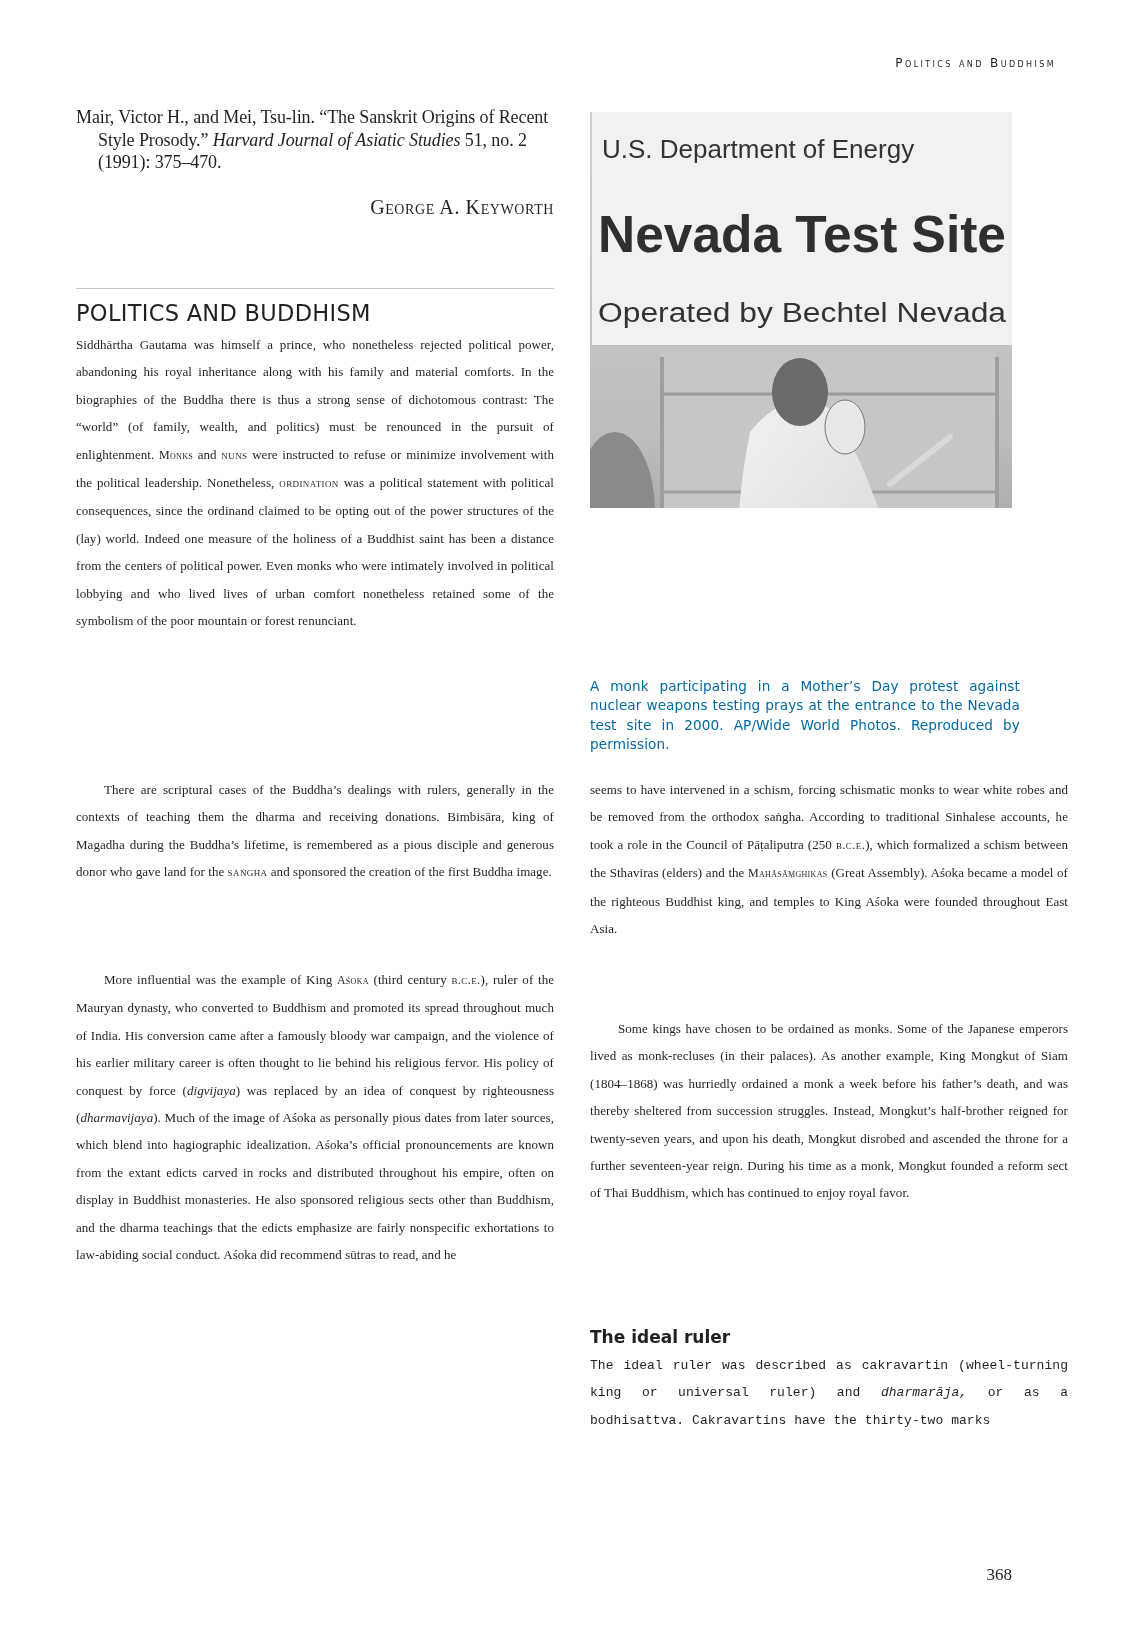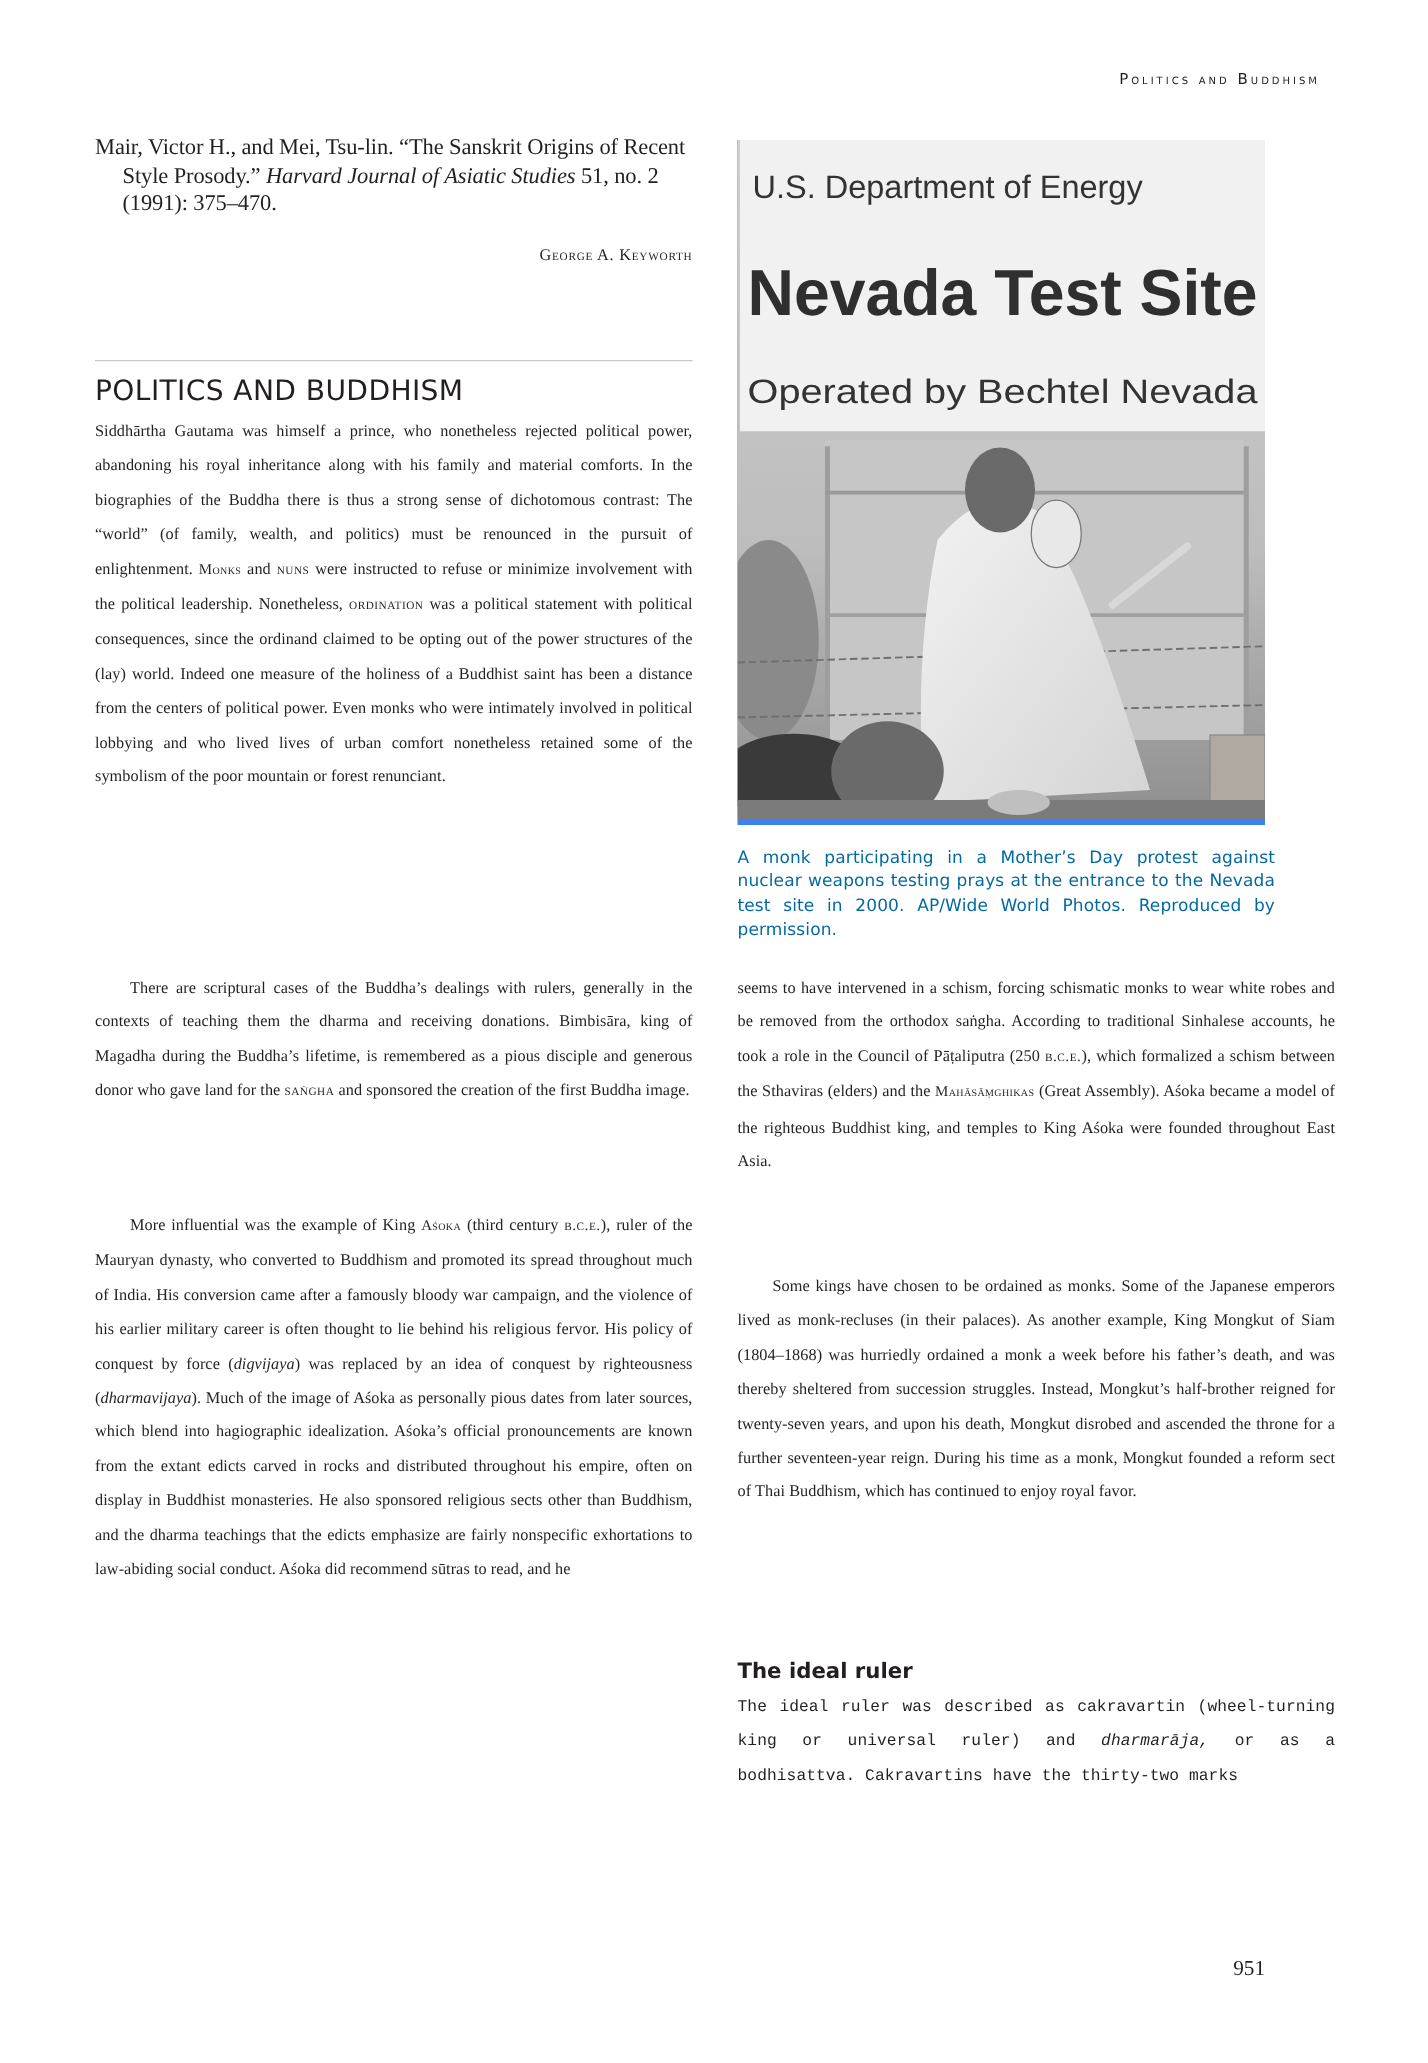--- a/index.html
+++ b/index.html
@@ -16,21 +16,21 @@
   .col-left { left: 76px; width: 478px; }
   .col-right { left: 590px; width: 478px; }
 
   .bib {
     position: absolute; top: 106px; left: 0; width: 478px;
     font-size: 18px; line-height: 22.5px; padding-left: 22px; text-indent: -22px;
     letter-spacing: -0.1px;
   }
   .bib em { font-style: italic; }
   .author {
-    position: absolute; top: 196px; right: 0; font-size: 13px;
+    position: absolute; top: 196px; right: 0; font-size: 20px;
     font-variant: small-caps; letter-spacing: 0.6px;
   }
   .rule {
     position: absolute; top: 288px; left: 0; width: 478px; height: 1px; background: #c8c8c8;
   }
   .article-title {
     position: absolute; top: 300px; left: 0;
     font-family: "DejaVu Sans", sans-serif; font-size: 22.5px; font-weight: normal;
     letter-spacing: 0.3px; color: #231f20; margin: 0;
   }
@@ -38,22 +38,22 @@
     font-size: 13px; line-height: 27.4px; text-align: justify; margin: 0;
     letter-spacing: 0.05px; hyphens: manual;
   }
   .p-block { position: absolute; left: 0; width: 478px; }
   .p-indent { text-indent: 28px; }
   .sc { font-variant: small-caps; font-size: 0.92em; letter-spacing: 0.3px; }
   .sc-lower { font-variant: small-caps; text-transform: lowercase; font-size: 0.95em; letter-spacing: 0.4px; }
   .it { font-style: italic; }
 
   .photo {
-    position: absolute; top: 112px; left: 0; width: 422px; height: 548px;
-    background: #3b82f6; overflow: hidden;
+    position: absolute; top: 112px; left: 0; width: 422px; height: 396px;
+    background: #f97316; overflow: hidden;
   }
   .caption {
     position: absolute; top: 677px; left: 0; width: 430px;
     font-family: "DejaVu Sans", sans-serif; font-size: 13.6px; line-height: 19.3px;
     color: #0369a1; text-align: justify; letter-spacing: 0.1px;
   }
   .subhead {
     position: absolute; left: 0; font-family: "DejaVu Sans", sans-serif;
     font-weight: bold; font-size: 17px; margin: 0; color: #231f20; text-align: right;
   }
@@ -137,13 +137,13 @@
   <p class="body-text p-block" style="top:776px;"><span>seems to have intervened in a schism, forcing schismatic monks to wear white robes and be removed from the orthodox saṅgha. According to traditional Sinhalese accounts, he took a role in the Council of Pāṭaliputra (250 </span><span class="sc-lower">b.c.e.</span><span>), which formalized a schism between the Sthaviras (elders) and the </span><span class="sc">Mahāsāṃghikas</span><span> (Great Assembly). Aśoka became a model of the righteous Buddhist king, and temples to King Aśoka were founded throughout East Asia.</span></p>
 
   <p class="body-text p-block p-indent" style="top:1015px;">Some kings have chosen to be ordained as monks. Some of the Japanese emperors lived as monk-recluses (in their palaces). As another example, King Mongkut of Siam (1804–1868) was hurriedly ordained a monk a week before his father’s death, and was thereby sheltered from succession struggles. Instead, Mongkut’s half-brother reigned for twenty-seven years, and upon his death, Mongkut disrobed and ascended the throne for a further seventeen-year reign. During his time as a monk, Mongkut founded a reform sect of Thai Buddhism, which has continued to enjoy royal favor.</p>
 
   <h2 class="subhead" style="top:1327px;">The ideal ruler</h2>
 
   <p class="body-text p-block" style="top:1352px;font-family:Liberation Mono, monospace;"><span>The ideal ruler was described as cakravartin (wheel-turning king or universal ruler) and </span><span class="it">dharmarāja,</span><span> or as a bodhisattva. Cakravartins have the thirty-two marks</span></p>
 </div>
 
 <div class="footer-left">Encyclopedia of Buddhism</div>
-<div class="footer-right">951</div>
+<div class="footer-right">368</div>
 
 </body></html>

